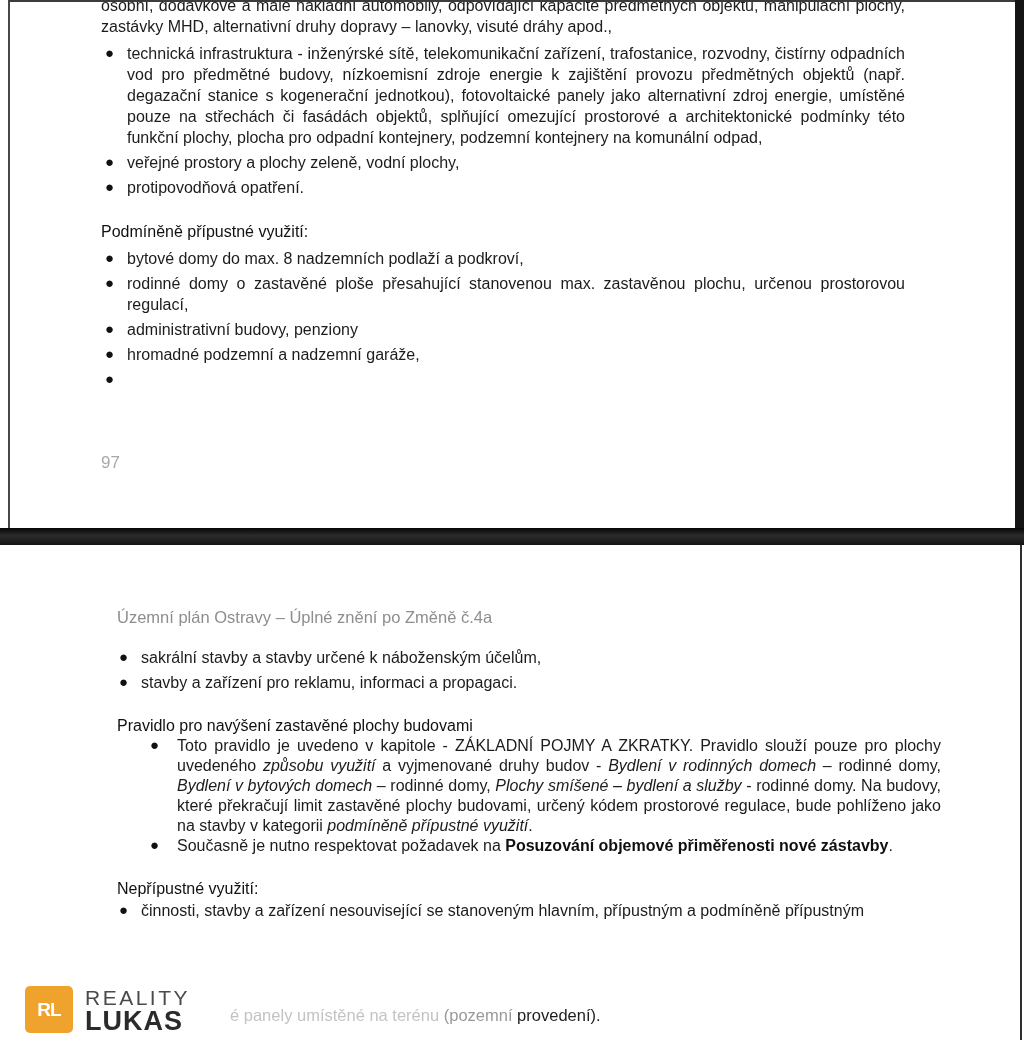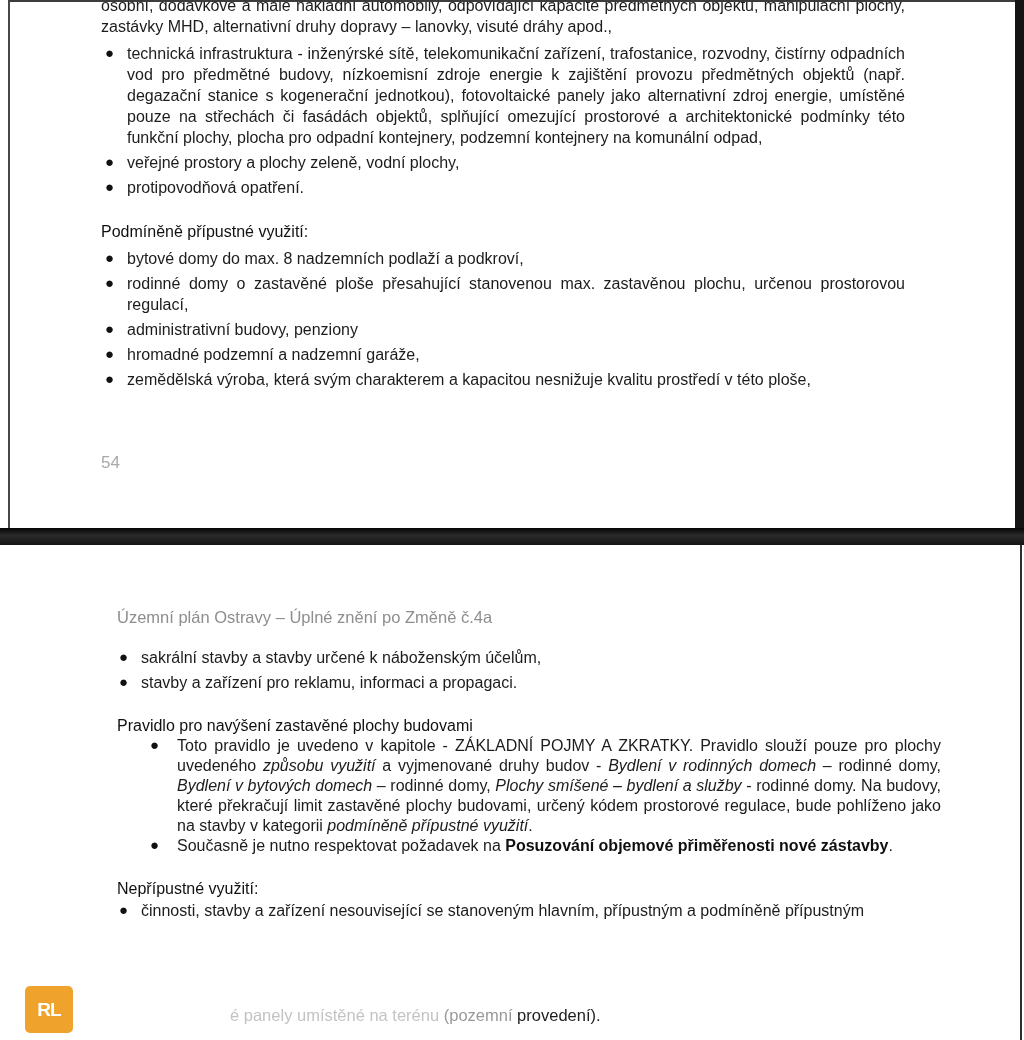--- a/index.html
+++ b/index.html
@@ -97,25 +97,24 @@
         <li class="bitem">
           <span class="dot">●</span>
           <span>administrativní budovy, penziony</span>
         </li>
         <li class="bitem">
           <span class="dot">●</span>
           <span>hromadné podzemní a nadzemní garáže,</span>
         </li>
         <li class="bitem">
           <span class="dot">●</span>
-          <span>zemědělská výroba, která svým charakterem a kapacitou nesnižuje kvalitu prostředí v této ploše,</span>
         </li>
       </ul>
     </div>
-    <div class="pagenum">54</div>
+    <div class="pagenum">97</div>
   </div>
   <div class="p1-rightbar"></div>
 
   <div class="divider"></div>
 
   <div class="page2">
     <div class="body">
       <p class="doc-header" style="margin-bottom:0;">Územní plán Ostravy – Úplné znění po Změně č.4a</p>
 
       <ul class="blist top">
@@ -151,15 +150,19 @@
         </li>
       </ul>
     </div>
 
     <div class="clipped-line"><span class="fade1">é panely umístěné na terénu </span><span class="fade2">(pozemní </span><span class="dark">provedení).</span></div>
   </div>
   <div class="p2-rightline"></div>
 
   <div class="logo">
     <div class="logo-mark">RL</div>
+    <div class="logo-text">
+      <span class="logo-line1">REALITY</span>
+      <span class="logo-line2">LUKAS</span>
+    </div>
   </div>
 
 </div>
 
 </body></html>

